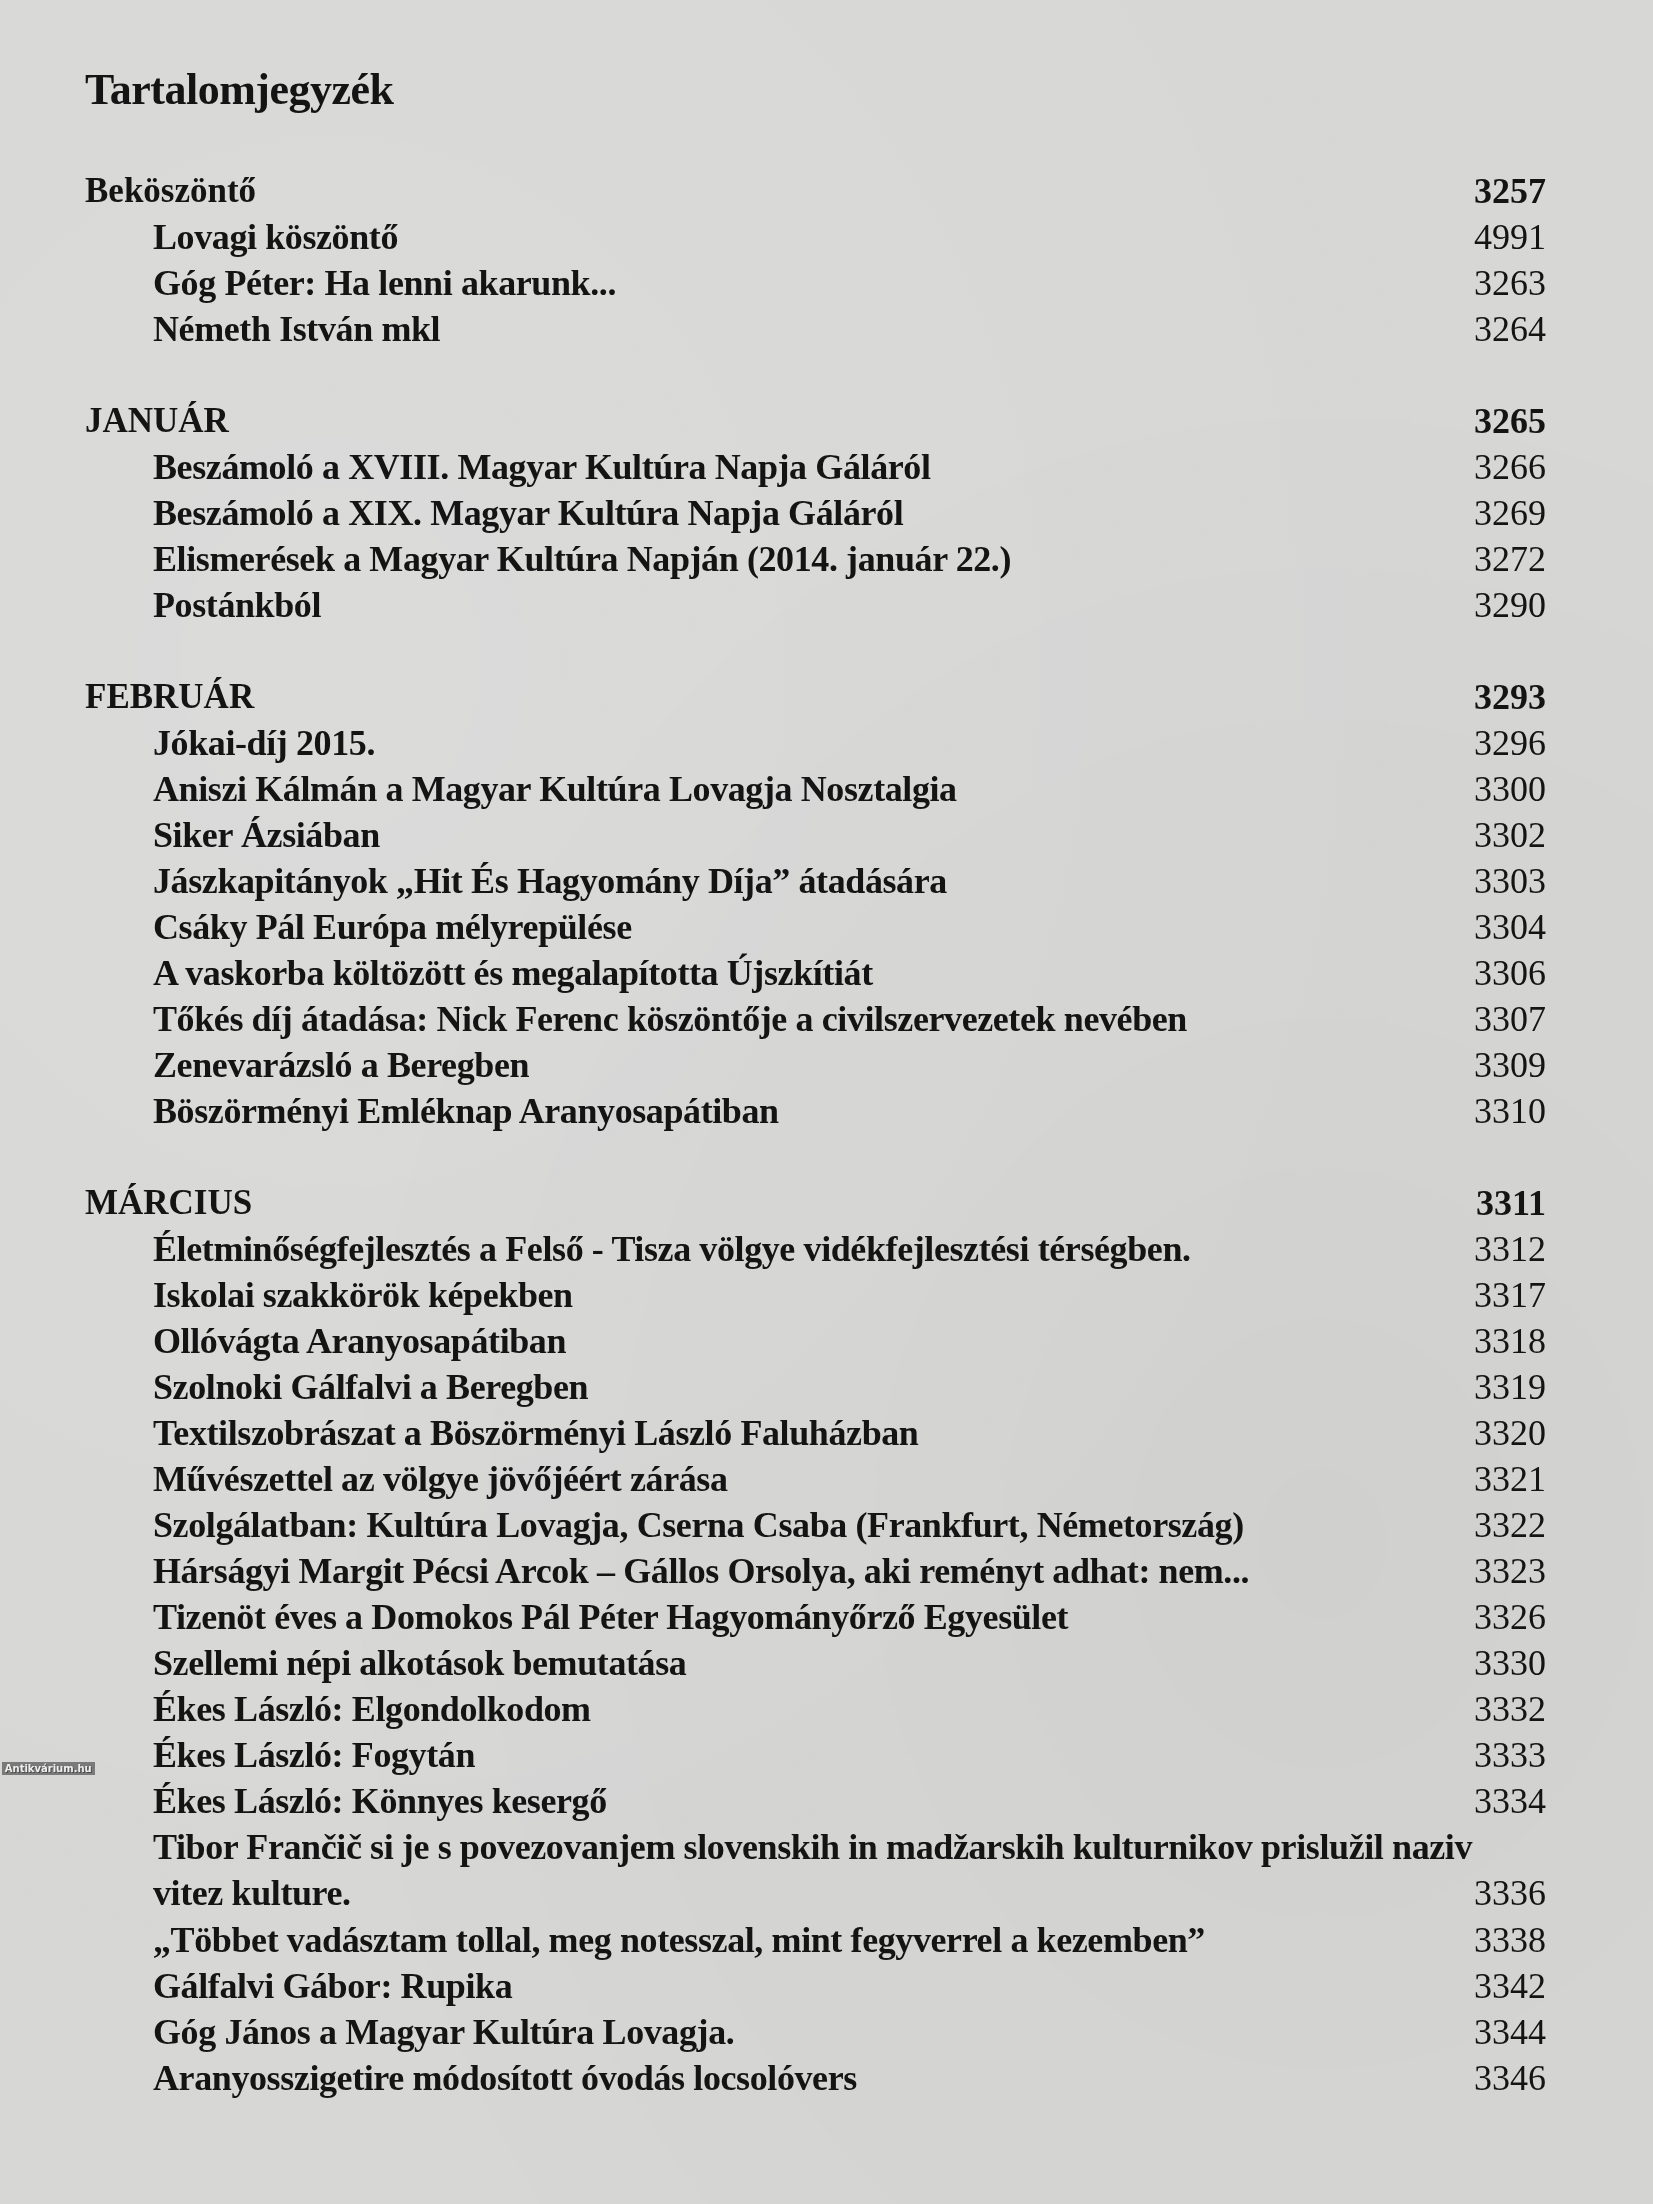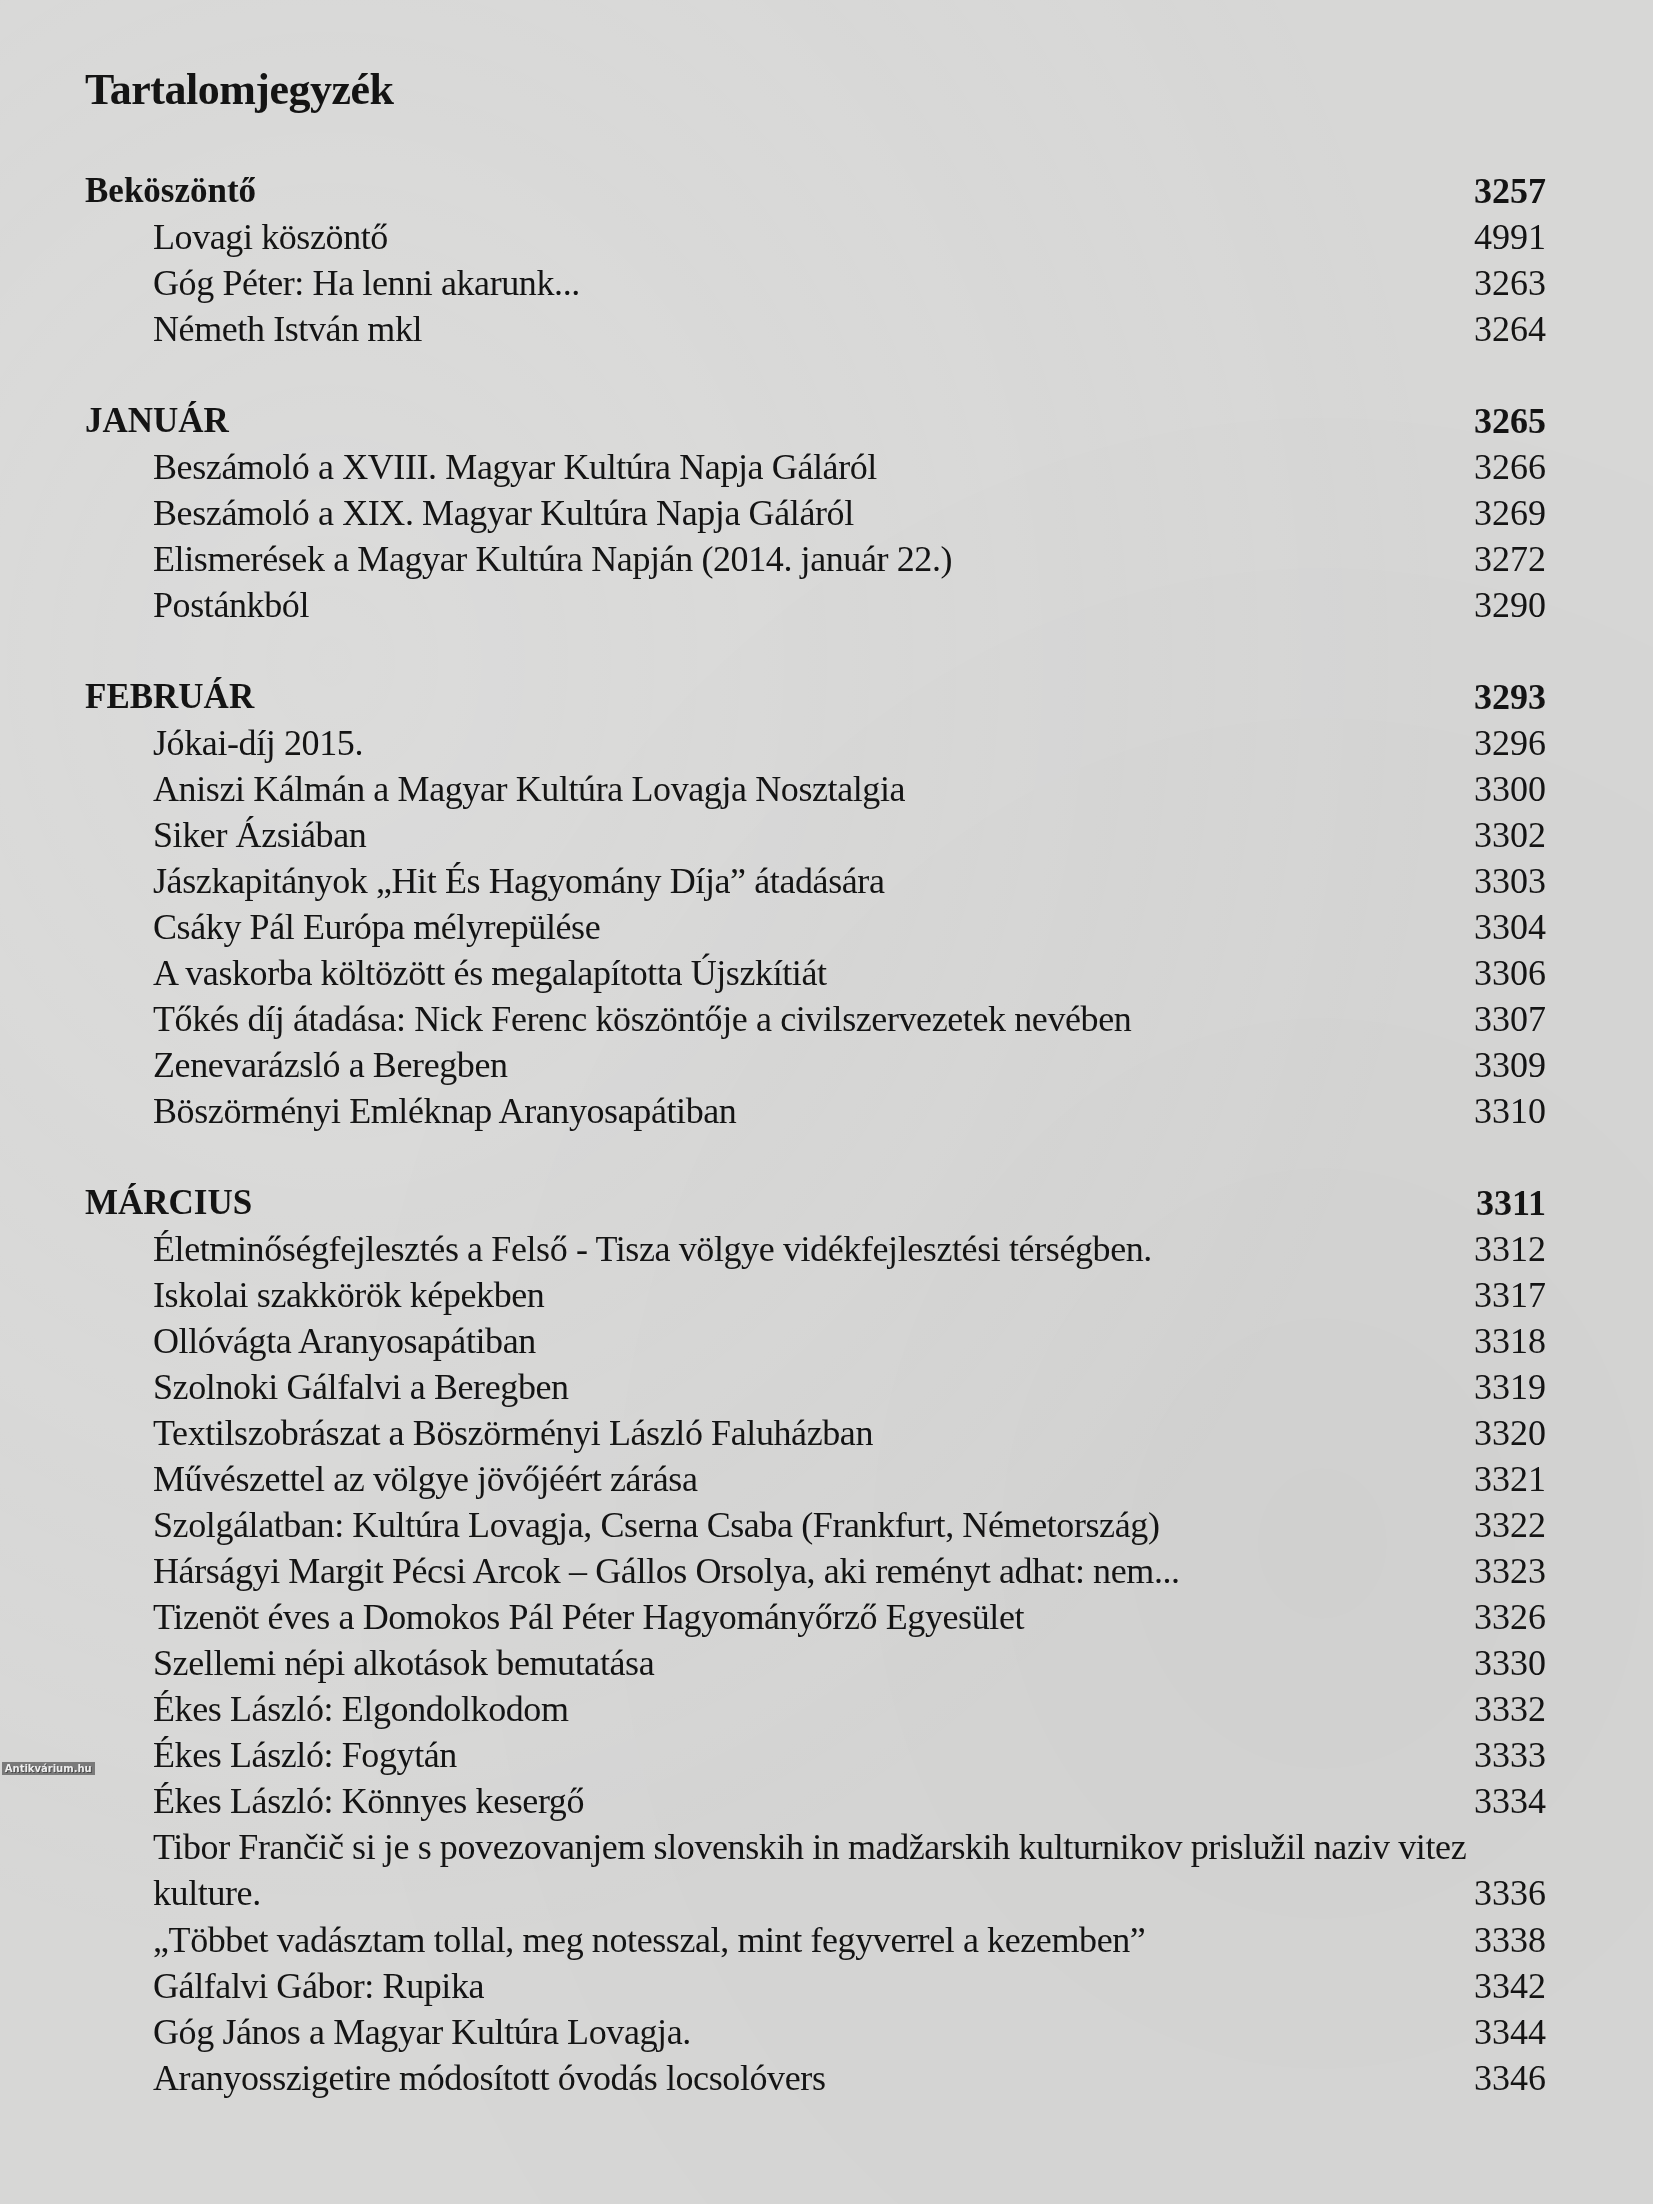--- a/index.html
+++ b/index.html
@@ -52,20 +52,21 @@
       white-space: nowrap;
     }
     .row.wrap {
       height: 93px;
     }
     .row .label {
       position: absolute;
       left: 153px;
       top: 0;
       letter-spacing: -0.4px;
+      font-weight: bold;
     }
     .row.wrap .label {
       white-space: normal;
       width: 1397px;
       line-height: 46px;
     }
     .row .page-num {
       position: absolute;
       right: 108px;
       top: 0;

